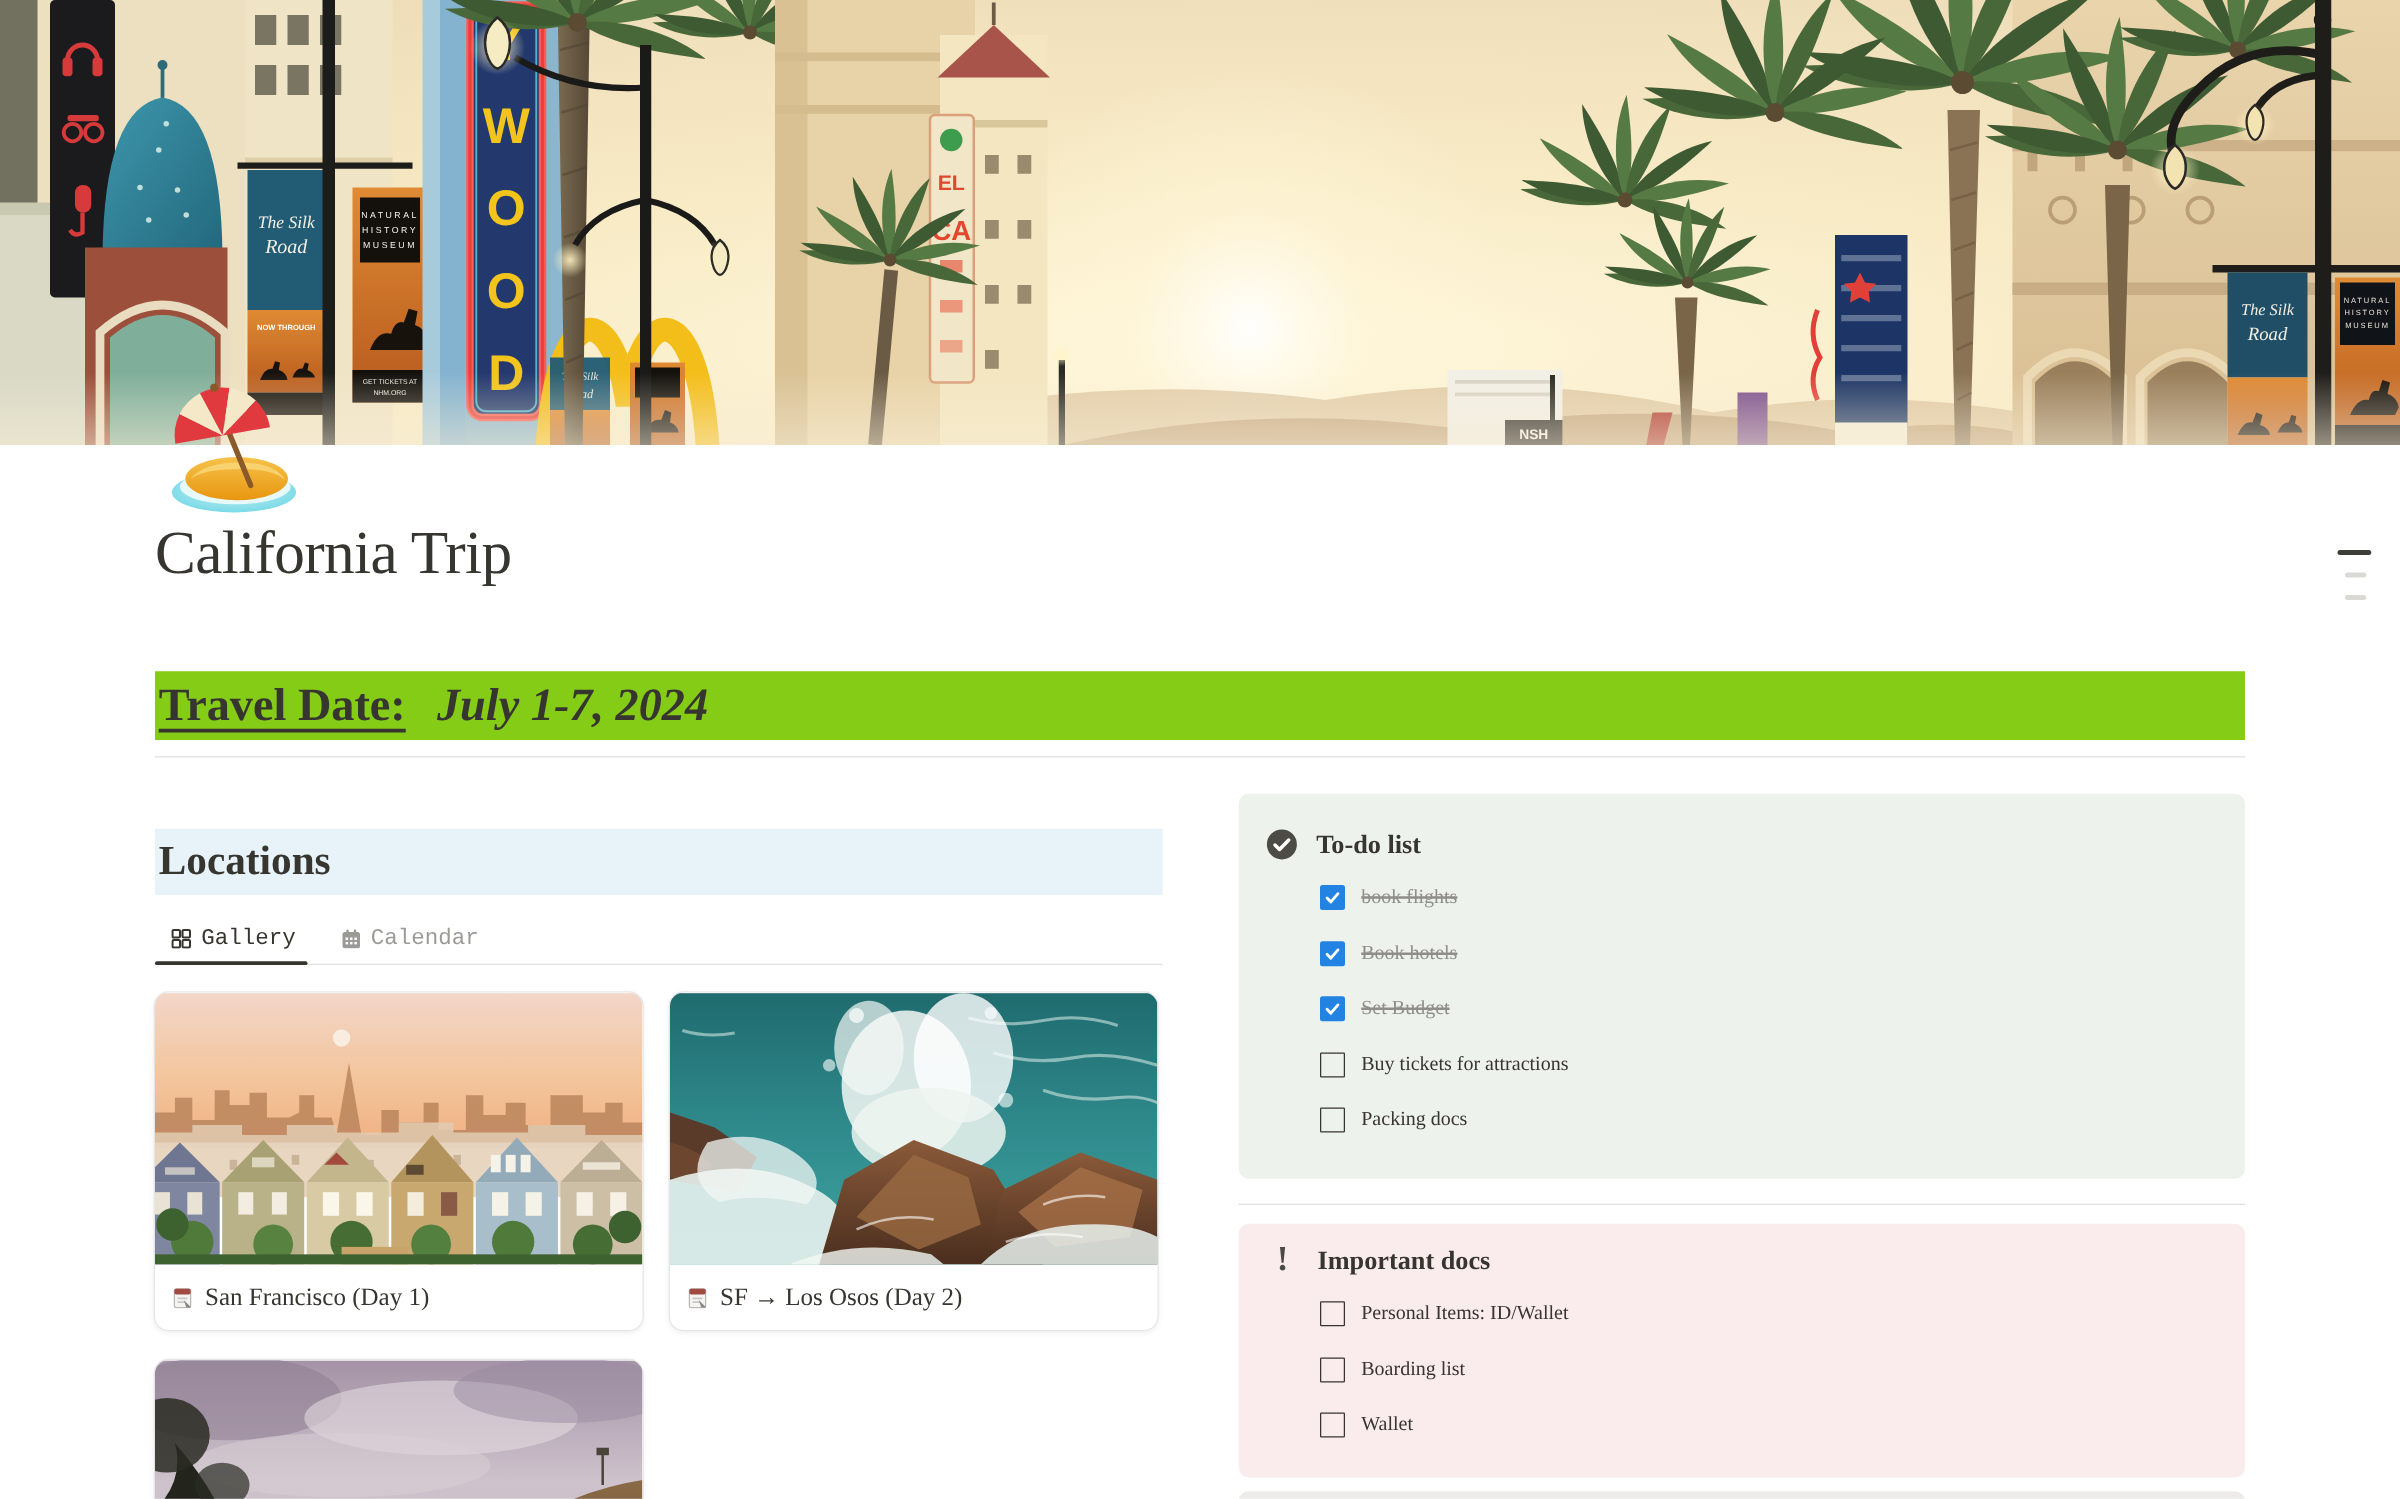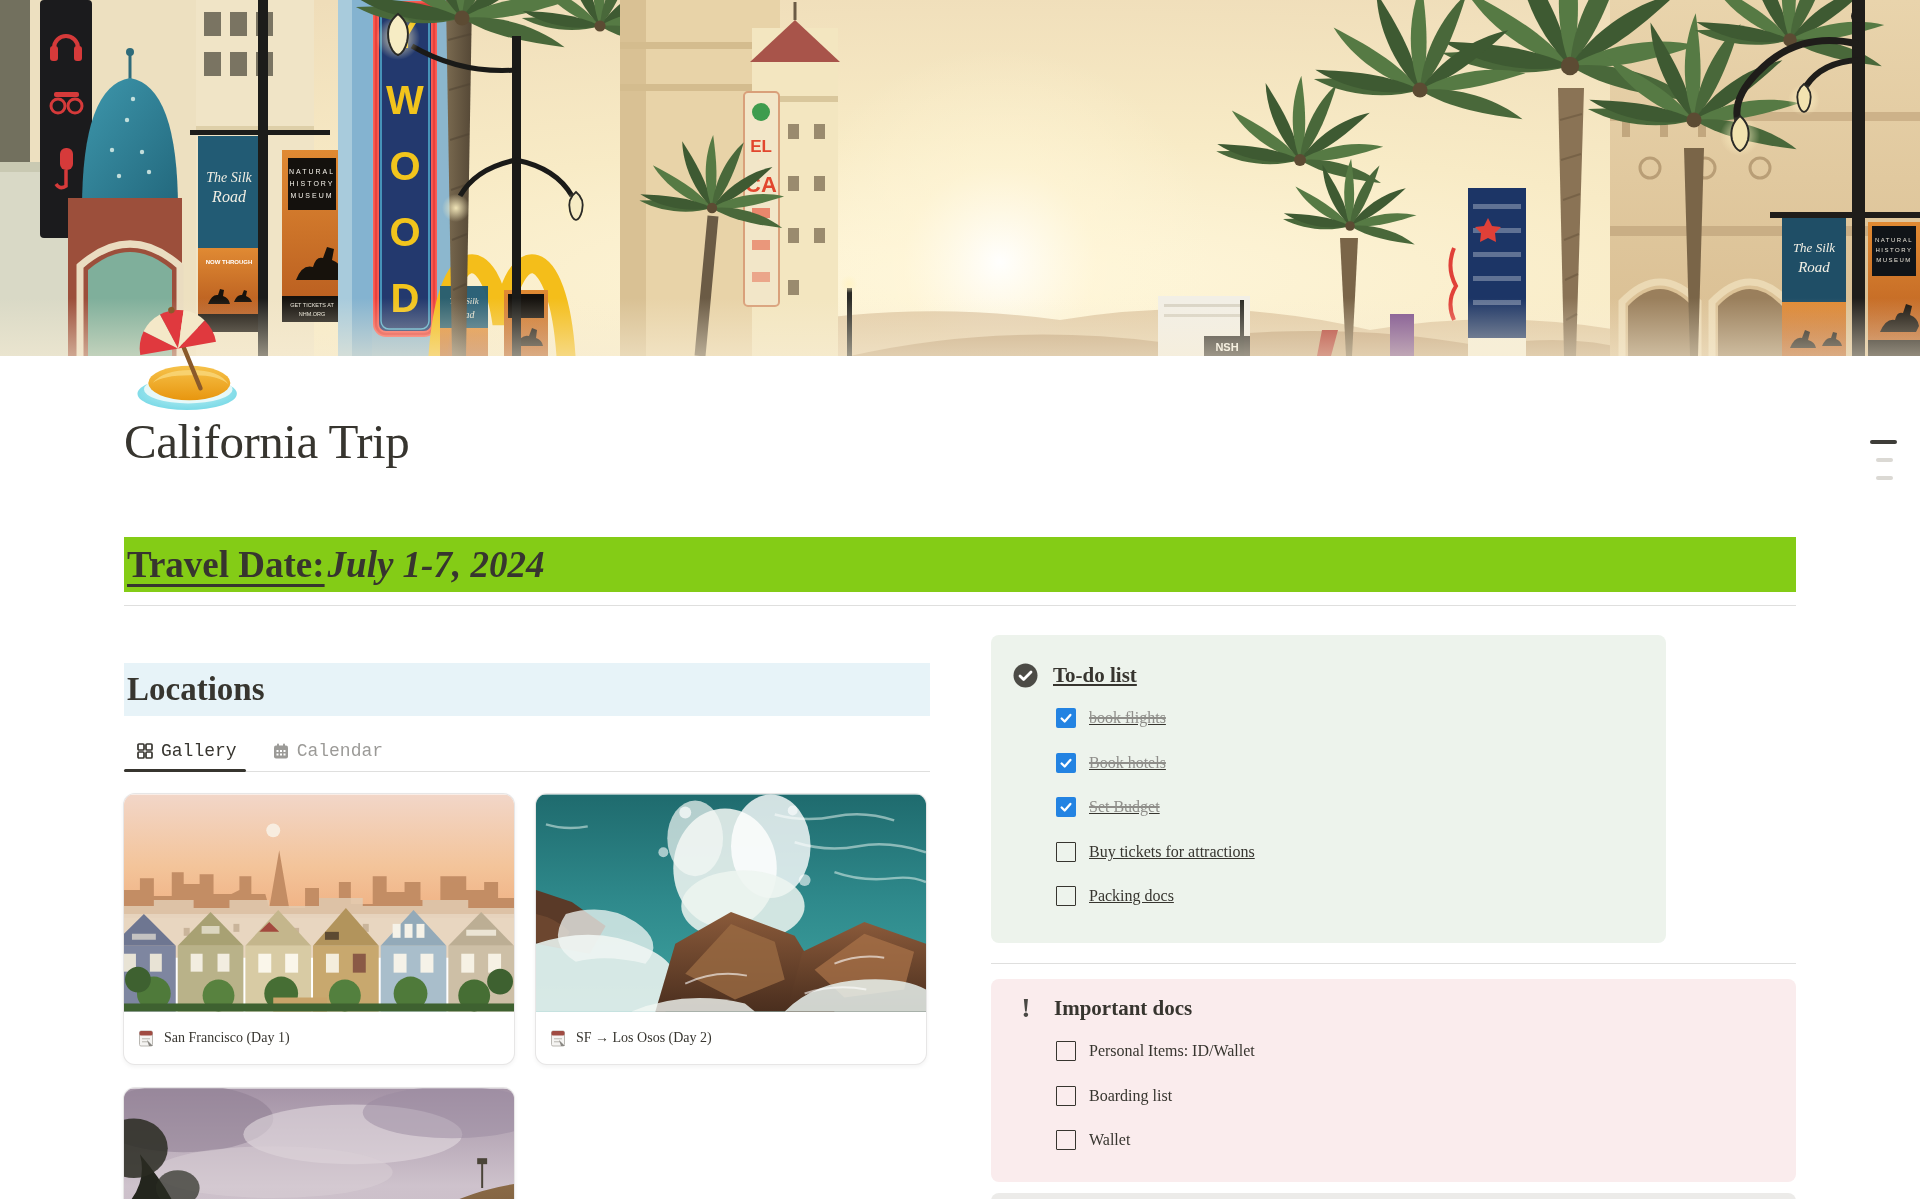--- a/index.html
+++ b/index.html
@@ -20,21 +20,21 @@
   
   #toc { right:23px; top:440px; width:28px; cursor:pointer; }
   .toc-bar { height:4px; border-radius:2px; margin-bottom:14px; }
   .toc-b1 { width:27px; background:#3E3D39; margin-left:1px; }
   .toc-b2 { width:17px; background:#DBD9D4; margin-left:7px; }
 
   
   #travel { left:124px; top:537px; width:1672px; height:55px; background:#84cc16;
     display:flex; align-items:center; font-size:37px; font-weight:700; padding-left:3px; }
   #travel .t-label { text-decoration:underline; text-decoration-thickness:2.5px; text-underline-offset:7px; }
-  #travel .t-value { font-style:italic; margin-left:3px; }
+  #travel .t-value { font-style:italic; margin-left:25px; }
 
   .hr { position:absolute; height:1px; background:rgba(55,53,47,0.16); }
   #hr1 { left:124px; top:605px; width:1672px; }
   #hr2 { left:991px; top:963px; width:805px; }
 
   
   #loc-heading { left:124px; top:663px; width:806px; height:53px; background:#E7F3F8;
     font-size:33px; font-weight:700; line-height:53px; padding-left:3px; }
 
   #tabs { left:124px; top:731px; width:806px; height:41px;
@@ -49,26 +49,26 @@
   .tab svg { flex:none; }
 
   
   .card { position:absolute; width:392px; height:272px; background:#fff;
     border:1px solid rgba(55,53,47,0.12); border-radius:12px;
     box-shadow:0 2px 4px rgba(15,15,15,0.05); overflow:hidden; cursor:pointer; }
   #card1 { left:123px; top:793px; }
   #card2 { left:535px; top:793px; }
   #card3 { left:123px; top:1087px; }
   .card-img { width:390px; height:218px; display:block; }
-  .card-cap { height:52px; display:flex; align-items:center; gap:9px; padding:0 14px; font-size:14px; }
+  .card-cap { height:52px; display:flex; align-items:center; gap:9px; padding:0 14px; font-size:20px; }
   .card-cap svg { flex:none; }
 
   
   .panel { position:absolute; border-radius:8px; }
-  #todo { left:991px; top:635px; width:675px; height:308px; background:#EDF3EC; padding:28px 24px 0 22px;text-decoration:underline; }
+  #todo { left:991px; top:635px; width:805px; height:308px; background:#EDF3EC; padding:28px 24px 0 22px; }
   #docs { left:991px; top:979px; width:805px; height:203px; background:#FAECED; padding:14px 24px 0 22px; }
   .panel-head { display:flex; align-items:center; gap:15px; font-size:21px; font-weight:700; }
   #todo .panel-head { margin-bottom:8px; }
   #docs .panel-head { margin-bottom:6px; }
   .excl-icon { width:26px; height:30px; text-align:center; font-size:28px; font-weight:700;
     color:#4A4945; line-height:30px; }
   .check-items { margin-left:43px; }
   .check-row { display:flex; align-items:center; gap:13px; height:44.5px; font-size:16px; }
   .cb { width:20px; height:20px; flex:none; cursor:pointer; }
   .cb-un { border:1.7px solid #37352F; background:transparent; border-radius:1px; }

